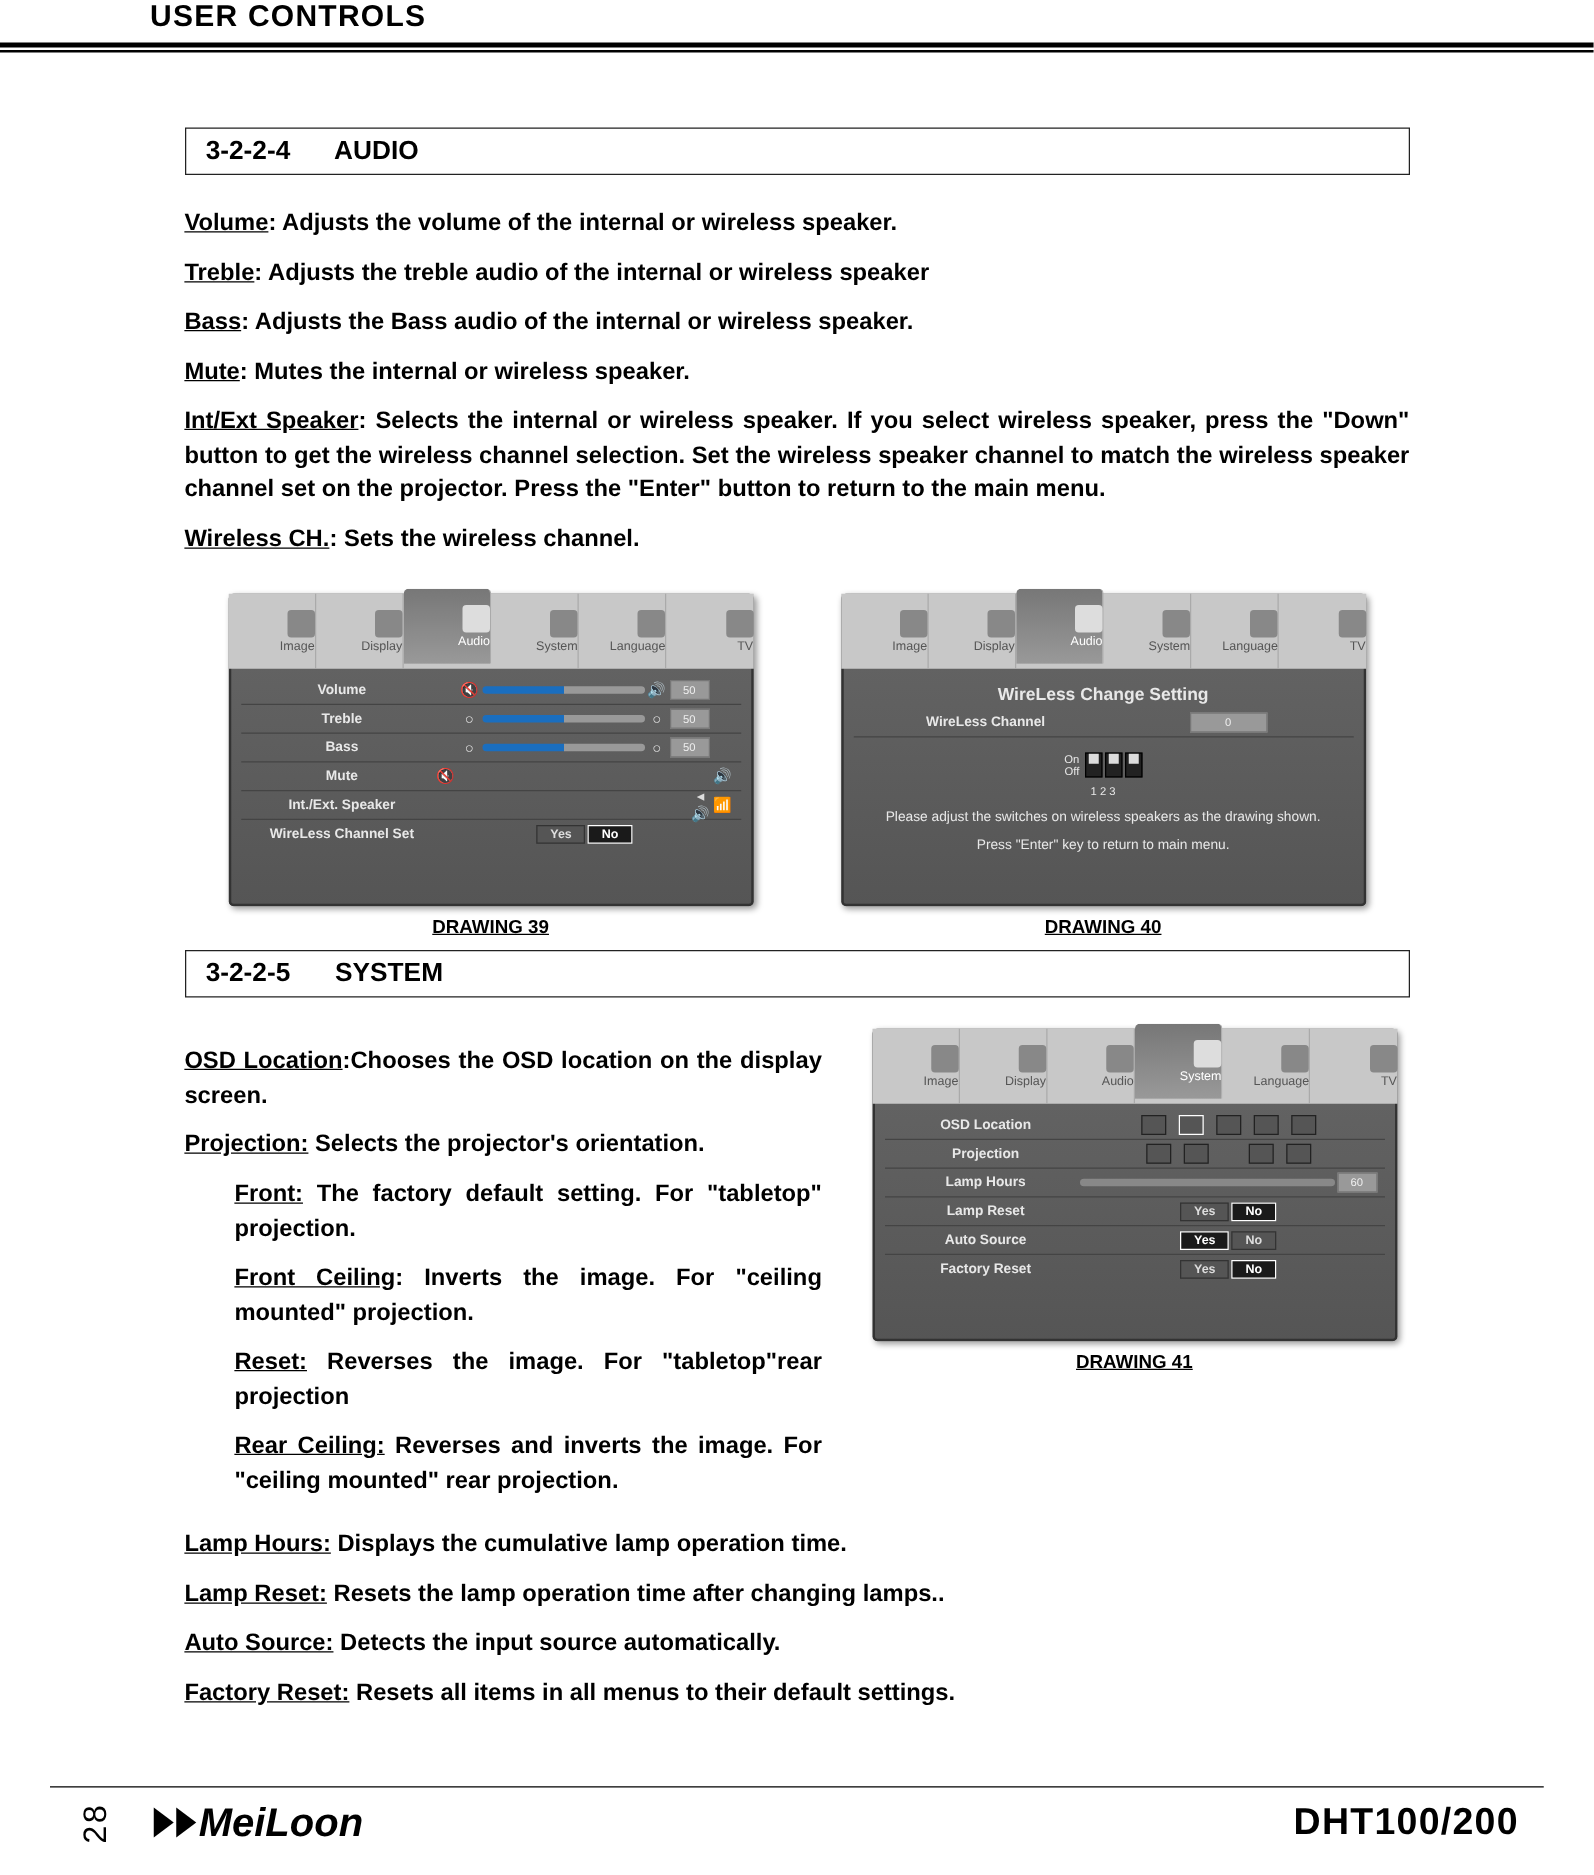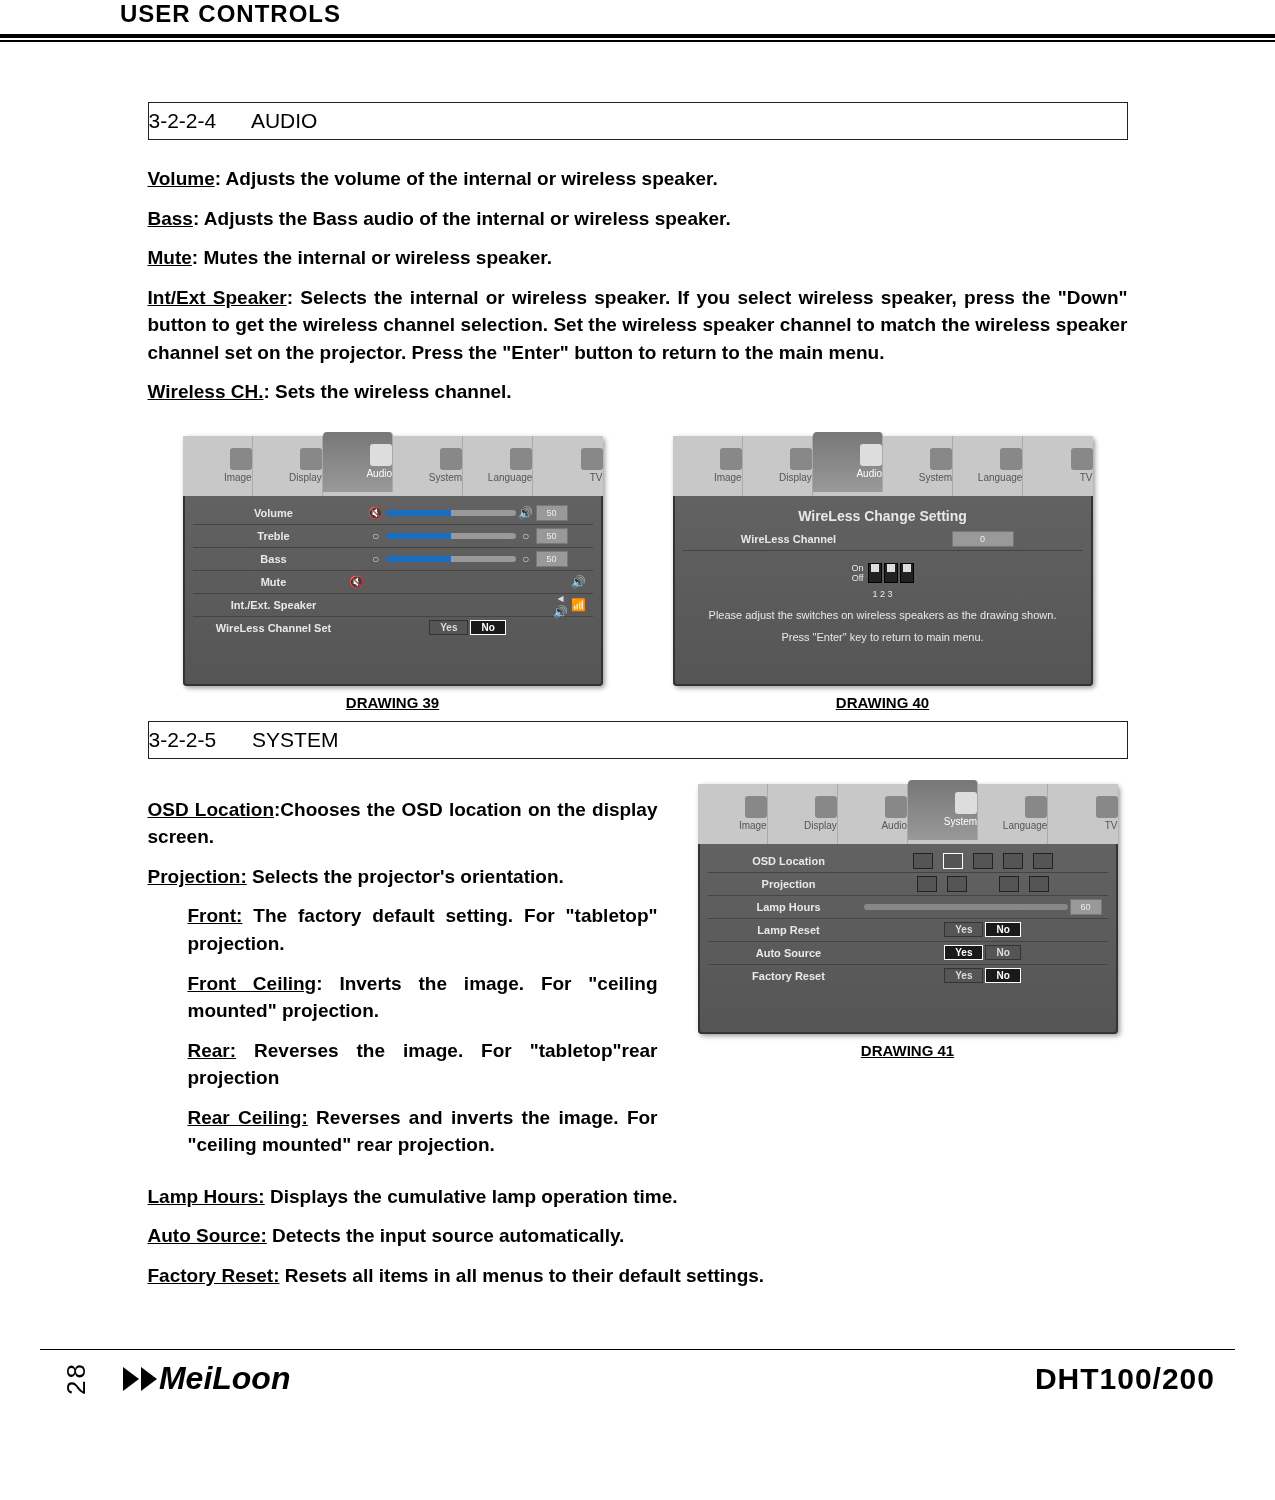--- a/index.html
+++ b/index.html
@@ -20,23 +20,23 @@
     letter-spacing: 1px;
   }
   .rule-thick { border-top: 4px solid #000; margin: 6px 0 0 0; }
   .rule-thin  { border-top: 2px solid #000; margin: 2px 0 0 0; }
   .content {
     width: 980px;
     margin: 60px auto 0 auto;
   }
   .section-title {
     border: 1.5px solid #222;
-    padding: 6px 0;
+    padding: 6px 16px;
     font-size: 21px;
-    font-weight: 400;
+    font-weight: 700;
     margin-bottom: 25px;
     background: #fff;
   }
   .section-title .num { margin-right: 30px; }
   .para { margin: 12px 0; font-size: 19px; line-height: 1.45; text-align: justify; font-weight: bold; }
   .para .term { text-decoration: underline; }
   .sub { margin-left: 40px; }
   .screenshots-row { display: flex; justify-content: space-around; margin: 30px 0 10px 0; }
   .screenshot-block { text-align: center; }
   .osd {
@@ -104,20 +104,21 @@
   <div class="rule-thin"></div>
 
   <div class="content">
 
     <div class="section-title">
       <span class="num">3-2-2-4</span>
       <span>AUDIO</span>
     </div>
 
     <p class="para"><span class="term">Volume</span><span>: Adjusts the volume of the internal or wireless speaker.</span></p>
+    <p class="para"><span class="term">Treble</span><span>: Adjusts the treble audio of the internal or wireless speaker</span></p>
     <p class="para"><span class="term">Bass</span><span>: Adjusts the Bass audio of the internal or wireless speaker.</span></p>
     <p class="para"><span class="term">Mute</span><span>: Mutes the internal or wireless speaker.</span></p>
     <p class="para"><span class="term">Int/Ext Speaker</span><span>: Selects the internal or wireless speaker. If you select wireless speaker, press the "Down" button to get the wireless channel selection. Set the wireless speaker channel to match the wireless speaker channel set on the projector. Press the "Enter" button to return to the main menu.</span></p>
     <p class="para"><span class="term">Wireless CH.</span><span>: Sets the wireless channel.</span></p>
 
     <div class="screenshots-row">
 
       <div class="screenshot-block">
         <div class="osd">
           <div class="osd-tabs">
@@ -270,21 +271,21 @@
       <span class="num">3-2-2-5</span>
       <span>SYSTEM</span>
     </div>
 
     <div class="system-row">
       <div class="system-text">
         <p class="para"><span class="term">OSD Location</span><span>:Chooses the OSD location on the display screen.</span></p>
         <p class="para"><span class="term">Projection:</span><span> Selects the projector's orientation.</span></p>
         <p class="para sub"><span class="term">Front:</span><span> The factory default setting. For "tabletop" projection.</span></p>
         <p class="para sub"><span class="term">Front Ceiling</span><span>: Inverts the image. For "ceiling mounted" projection.</span></p>
-        <p class="para sub"><span class="term">Rear:</span><span> Reverses the image. For "tabletop"rear projection</span></p>
+        <p class="para sub"><span class="term">Reset:</span><span> Reverses the image. For "tabletop"rear projection</span></p>
         <p class="para sub"><span class="term">Rear Ceiling:</span><span> Reverses and inverts the image. For "ceiling mounted" rear projection.</span></p>
       </div>
       <div class="system-fig">
         <div class="osd osd-small" style="height:250px">
           <div class="osd-tabs">
             <div class="osd-tab">
                 <div class="ico"></div>
                 <span>Image</span>
               </div>
             <div class="osd-tab">
@@ -357,20 +358,21 @@
                   <span class="pill sel">No</span>
                 </div>
               </div>
           </div>
         </div>
         <div class="caption">DRAWING 41</div>
       </div>
     </div>
 
     <p class="para"><span class="term">Lamp Hours:</span><span> Displays the cumulative lamp operation time.</span></p>
+    <p class="para"><span class="term">Lamp Reset:</span><span> Resets the lamp operation time after changing lamps..</span></p>
     <p class="para"><span class="term">Auto Source:</span><span> Detects the input source automatically.</span></p>
     <p class="para"><span class="term">Factory Reset:</span><span> Resets all items in all menus to their default settings.</span></p>
   </div>
 
   <div class="footer-rule"></div>
   <div class="footer">
     <div style="display:flex;align-items:center;gap:30px">
       <div class="pagenum">28</div>
       <div class="logo">
           <span class="tri"></span>

